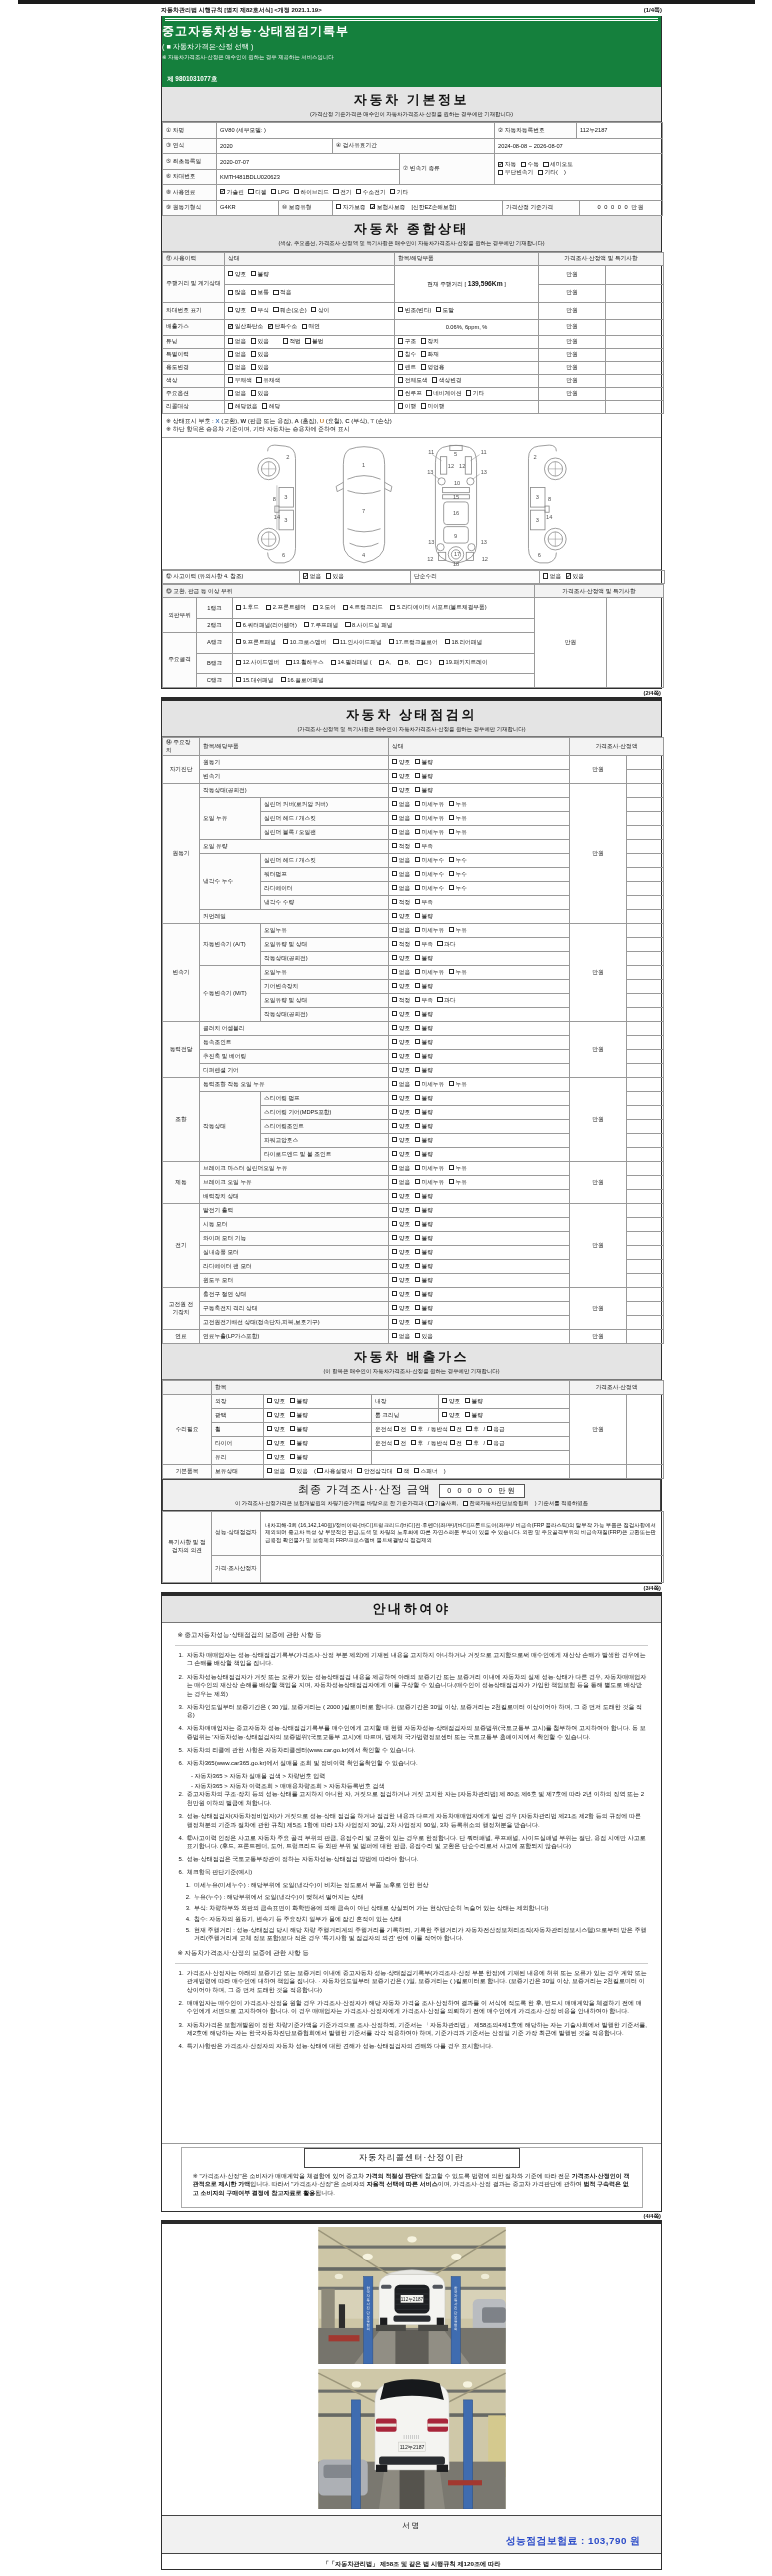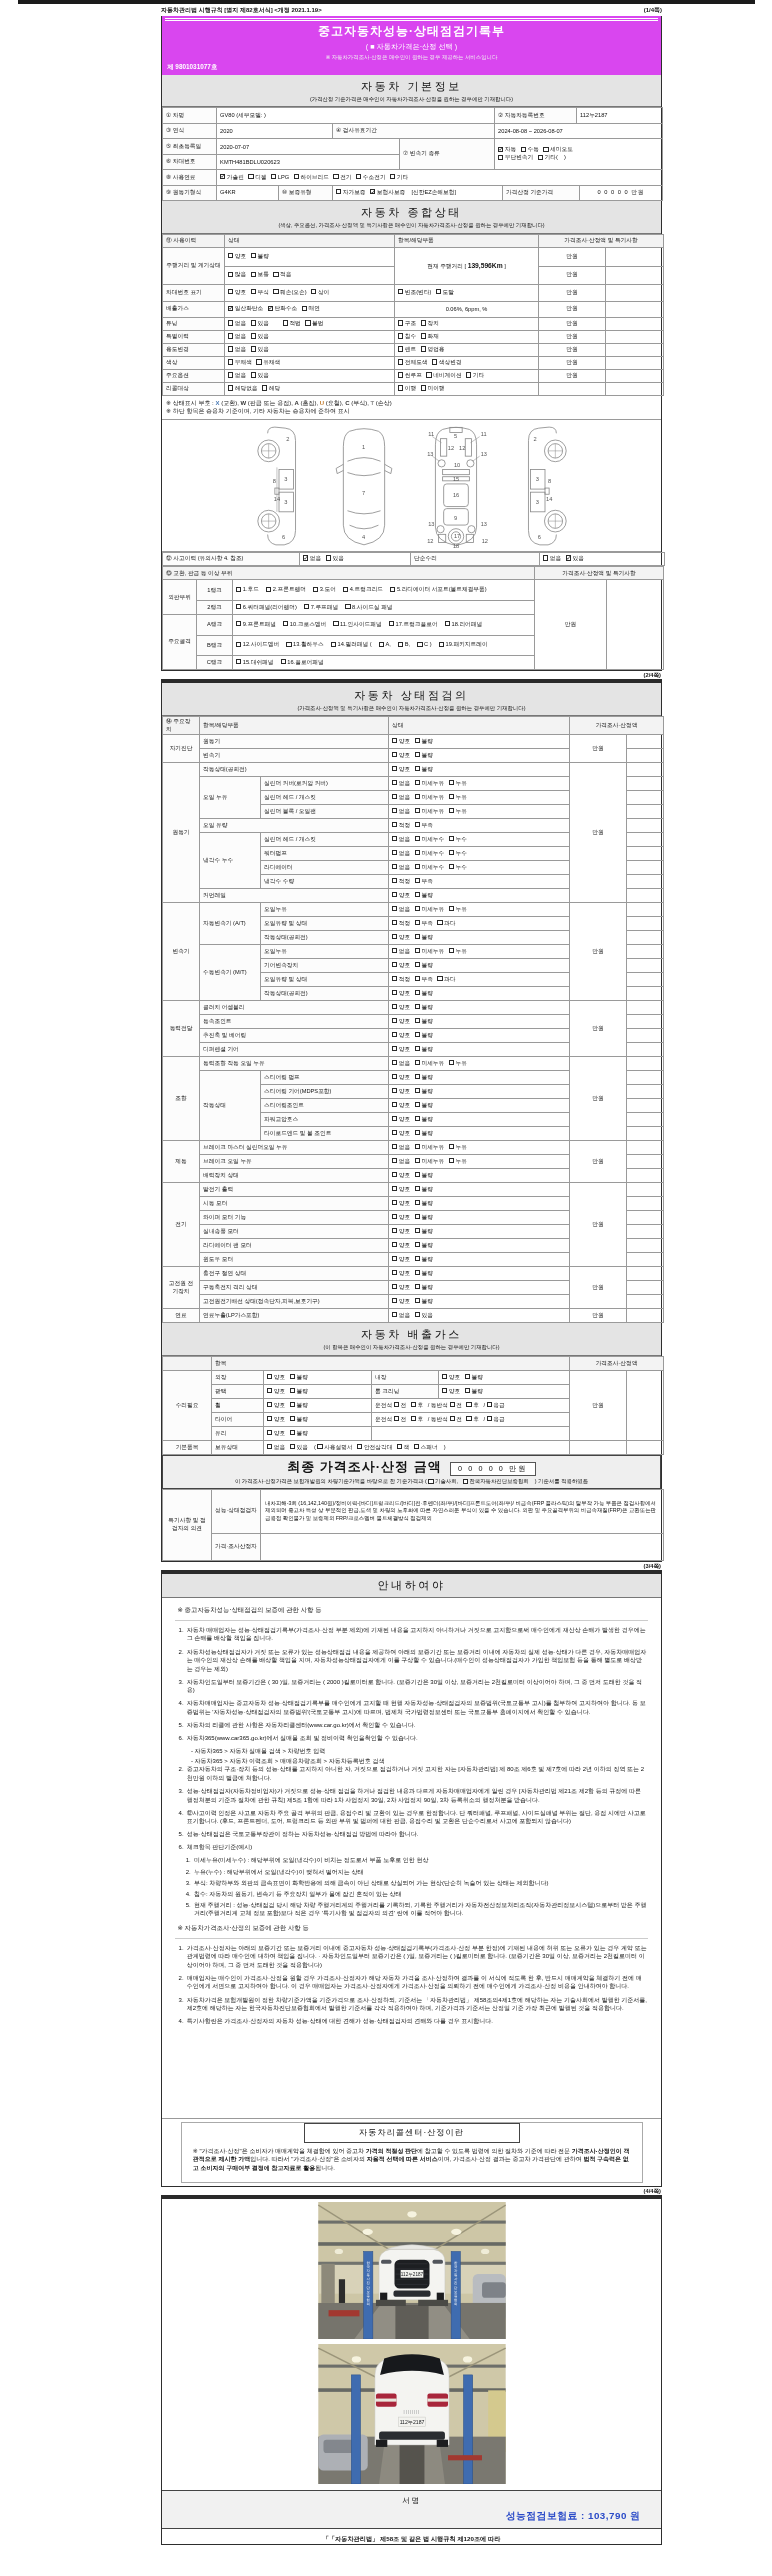--- a/index.html
+++ b/index.html
@@ -4,30 +4,30 @@
 <style>
   *{box-sizing:border-box;margin:0;padding:0}
   html,body{width:773px;height:2576px;background:#fff;font-family:"Liberation Sans","DejaVu Sans",sans-serif;color:#111;position:relative;overflow:hidden}
   .topline{position:absolute;left:18px;top:0;width:737px;height:3.6px;background:#1b1b1b}
   .wrap{position:absolute;left:161px;top:0;width:501px}
   .meta{display:flex;justify-content:space-between;font-size:6px;font-weight:bold;padding-top:6.2px;height:15.5px}
   .pgmark{text-align:right;font-size:5.7px;font-weight:bold;height:8.2px;line-height:8.2px;padding-right:1px}
   .pgbar{height:4.1px;background:#2a2a2a}
   .pgb{border-left:1.5px solid #2e2e2e;border-right:1.5px solid #2e2e2e;border-bottom:1px solid #2e2e2e;background:#fff}
   
-  .dkhead{background:#d946ef;color:#fff;text-align:center;height:59px;position:relative;padding-top:7.2px}
+  .dkhead{background:#15803d;color:#fff;text-align:left;height:71px;position:relative;padding-top:7.2px}
   .dkhead .wl{position:absolute;top:2.1px;left:2.6px;right:2.6px;height:1px;background:#fff}
   .dkhead .wl2{top:4.6px}
   .dk-title{font-size:12px;font-weight:bold;letter-spacing:1px}
   .dk-sub{font-size:7.2px;margin-top:2.6px}
   .dk-note{font-size:5.4px;margin-top:2.1px;color:#f0f0f0}
   .dk-no{position:absolute;left:5.2px;bottom:2.6px;font-size:6.4px;font-weight:bold}
   
   .band{background:#e4e4e4;border-bottom:0.5px solid #777;text-align:center;padding:4.1px 0 3.6px}
-  .band .bt{font-size:11px;letter-spacing:2.6px;font-weight:400}
+  .band .bt{font-size:13px;letter-spacing:2.6px;font-weight:700}
   .band .bs{font-size:5.4px;margin-top:2.1px}
   
   table{border-collapse:collapse;table-layout:fixed;width:100%}
   td{border:0.5px solid #9a9a9a;font-size:5.7px;padding:0.5px 3.1px;height:13px;overflow:hidden;vertical-align:middle}
   .thr td{background:#f3f3f3;height:13.4px}
   .lbl{background:#fcfcfc}
   .c{text-align:center}
   .vert{text-align:center;background:#fcfcfc}
   .price{text-align:center}
   .b{font-weight:bold}
@@ -48,21 +48,21 @@
   
   .legendbox{border-bottom:0.5px solid #9a9a9a;padding:2.6px 4.1px;font-size:6px;line-height:8.8px}
   
   .diagrams{display:flex;justify-content:center;gap:24px;padding:4.1px 0 2.1px;border-bottom:0.5px solid #9a9a9a}
   .diagrams svg{display:block}
   .dg{stroke:#8a8a8a;fill:none;stroke-width:1.6}
   .dgt{fill:#555;font-size:11px;font-family:"Liberation Sans",sans-serif}
   .dgl{stroke:#8a8a8a;stroke-width:1}
   
   .finalrow{border:1px solid #444;background:#efefef;padding:2.1px 0 2.6px;text-align:center}
-  .finalrow .fl{font-size:13px;font-weight:bold;letter-spacing:1px;margin-right:8.2px}
+  .finalrow .fl{font-size:11px;font-weight:normal;letter-spacing:1px;margin-right:8.2px}
   .finalrow .fv{display:inline-block;border:0.8px solid #555;background:#fff;padding:1px 7.2px;font-size:7.2px;letter-spacing:2.1px}
   .finalrow .fnote{font-size:5.4px;margin-top:2.1px}
   
   .nsec{font-size:6.4px;font-weight:500;padding:6.2px 2.1px 5.2px;border-bottom:0.5px solid #ccc;margin-bottom:5.2px}
   .notices{height:520px;overflow:hidden;padding:2.1px 13.4px 0;font-size:6px;line-height:8.5px}
   .nitem{display:flex;margin-bottom:4.6px}
   .nitem .nno{width:11.3px;flex:0 0 11.3px;text-align:right;padding-right:3.1px}
   .nitem .ntxt{flex:1}
   .nsub{margin:1.5px 0 0 15.5px}
   .nsub2{display:flex;margin:2.6px 0 0 7.2px}

